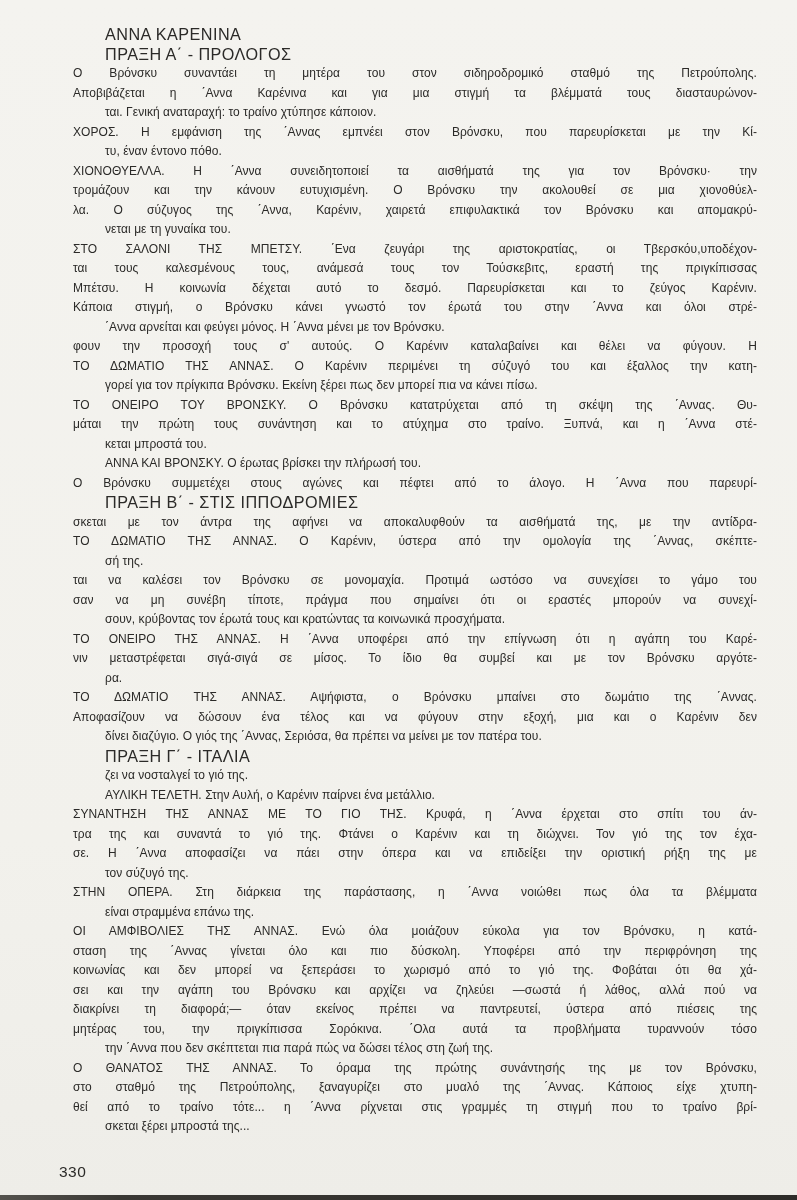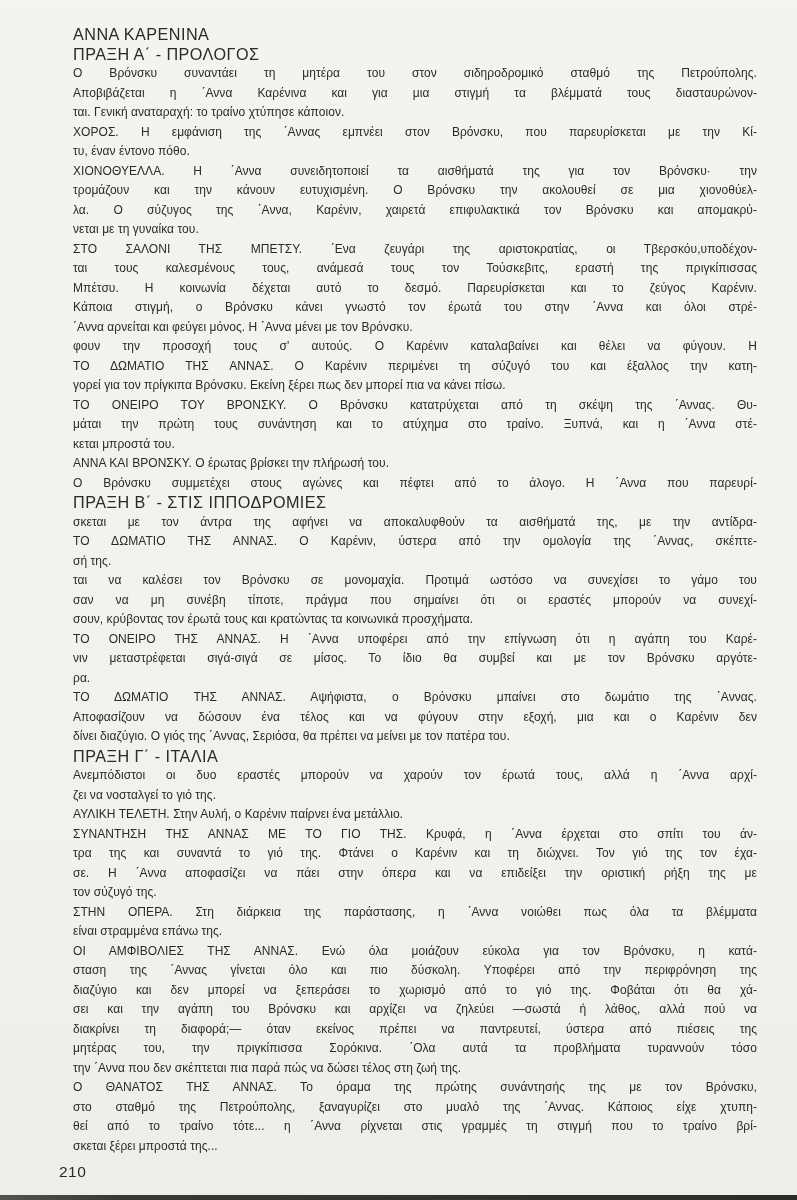--- a/index.html
+++ b/index.html
@@ -28,20 +28,21 @@
   .line {
     font-size: 12px;
     line-height: 19.5px;
     letter-spacing: 0.05px;
     text-align: justify;
     text-align-last: justify;
     color: #2b2a28;
   }
   .line.last {
     text-align-last: left;
+    margin-left: 32px;
   }
   .line.head {
     font-size: 16.2px;
     letter-spacing: 0.45px;
     text-align-last: left;
   }
   .page-number {
     position: absolute;
     top: 1163px;
     left: 59px;
@@ -94,36 +95,35 @@
       <div class="line">ται να καλέσει τον Βρόνσκυ σε μονομαχία. Προτιμά ωστόσο να συνεχίσει το γάμο του</div>
       <div class="line">σαν να μη συνέβη τίποτε, πράγμα που σημαίνει ότι οι εραστές μπορούν να συνεχί-</div>
       <div class="line last">σουν, κρύβοντας τον έρωτά τους και κρατώντας τα κοινωνικά προσχήματα.</div>
       <div class="line">ΤΟ ΟΝΕΙΡΟ ΤΗΣ ΑΝΝΑΣ. Η ΄Αννα υποφέρει από την επίγνωση ότι η αγάπη του Καρέ-</div>
       <div class="line">νιν μεταστρέφεται σιγά-σιγά σε μίσος. Το ίδιο θα συμβεί και με τον Βρόνσκυ αργότε-</div>
       <div class="line last">ρα.</div>
       <div class="line">ΤΟ ΔΩΜΑΤΙΟ ΤΗΣ ΑΝΝΑΣ. Αψήφιστα, ο Βρόνσκυ μπαίνει στο δωμάτιο της ΄Αννας.</div>
       <div class="line">Αποφασίζουν να δώσουν ένα τέλος και να φύγουν στην εξοχή, μια και ο Καρένιν δεν</div>
       <div class="line last">δίνει διαζύγιο. Ο γιός της ΄Αννας, Σεριόσα, θα πρέπει να μείνει με τον πατέρα του.</div>
       <div class="line head last">ΠΡΑΞΗ Γ΄ - ΙΤΑΛΙΑ</div>
-      <div class="line">Ανεμπόδιστοι οι δυο εραστές μπορούν να χαρούν τον έρωτά τους, αλλά η ΄Αννα αρχί-</div>
       <div class="line last">ζει να νοσταλγεί το γιό της.</div>
       <div class="line last">ΑΥΛΙΚΗ ΤΕΛΕΤΗ. Στην Αυλή, ο Καρένιν παίρνει ένα μετάλλιο.</div>
       <div class="line">ΣΥΝΑΝΤΗΣΗ ΤΗΣ ΑΝΝΑΣ ΜΕ ΤΟ ΓΙΟ ΤΗΣ. Κρυφά, η ΄Αννα έρχεται στο σπίτι του άν-</div>
       <div class="line">τρα της και συναντά το γιό της. Φτάνει ο Καρένιν και τη διώχνει. Τον γιό της τον έχα-</div>
       <div class="line">σε. Η ΄Αννα αποφασίζει να πάει στην όπερα και να επιδείξει την οριστική ρήξη της με</div>
       <div class="line last">τον σύζυγό της.</div>
       <div class="line">ΣΤΗΝ ΟΠΕΡΑ. Στη διάρκεια της παράστασης, η ΄Αννα νοιώθει πως όλα τα βλέμματα</div>
       <div class="line last">είναι στραμμένα επάνω της.</div>
       <div class="line">ΟΙ ΑΜΦΙΒΟΛΙΕΣ ΤΗΣ ΑΝΝΑΣ. Ενώ όλα μοιάζουν εύκολα για τον Βρόνσκυ, η κατά-</div>
       <div class="line">σταση της ΄Αννας γίνεται όλο και πιο δύσκολη. Υποφέρει από την περιφρόνηση της</div>
-      <div class="line">διαζύγιο και δεν μπορεί να ξεπεράσει το χωρισμό από το γιό της. Φοβάται ότι θα χά-</div>
+      <div class="line">κοινωνίας και δεν μπορεί να ξεπεράσει το χωρισμό από το γιό της. Φοβάται ότι θα χά-</div>
       <div class="line">σει και την αγάπη του Βρόνσκυ και αρχίζει να ζηλεύει —σωστά ή λάθος, αλλά πού να</div>
       <div class="line">διακρίνει τη διαφορά;— όταν εκείνος πρέπει να παντρευτεί, ύστερα από πιέσεις της</div>
       <div class="line">μητέρας του, την πριγκίπισσα Σορόκινα. ΄Ολα αυτά τα προβλήματα τυραννούν τόσο</div>
       <div class="line last">την ΄Αννα που δεν σκέπτεται πια παρά πώς να δώσει τέλος στη ζωή της.</div>
       <div class="line">Ο ΘΑΝΑΤΟΣ ΤΗΣ ΑΝΝΑΣ. Το όραμα της πρώτης συνάντησής της με τον Βρόνσκυ,</div>
       <div class="line">στο σταθμό της Πετρούπολης, ξαναγυρίζει στο μυαλό της ΄Αννας. Κάποιος είχε χτυπη-</div>
       <div class="line">θεί από το τραίνο τότε... η ΄Αννα ρίχνεται στις γραμμές τη στιγμή που το τραίνο βρί-</div>
       <div class="line last">σκεται ξέρει μπροστά της...</div>
     </div>
-  <div class="page-number">210</div>
+  <div class="page-number">330</div>
   <div class="scan-edge"></div>
 </div>
 
 </body></html>

